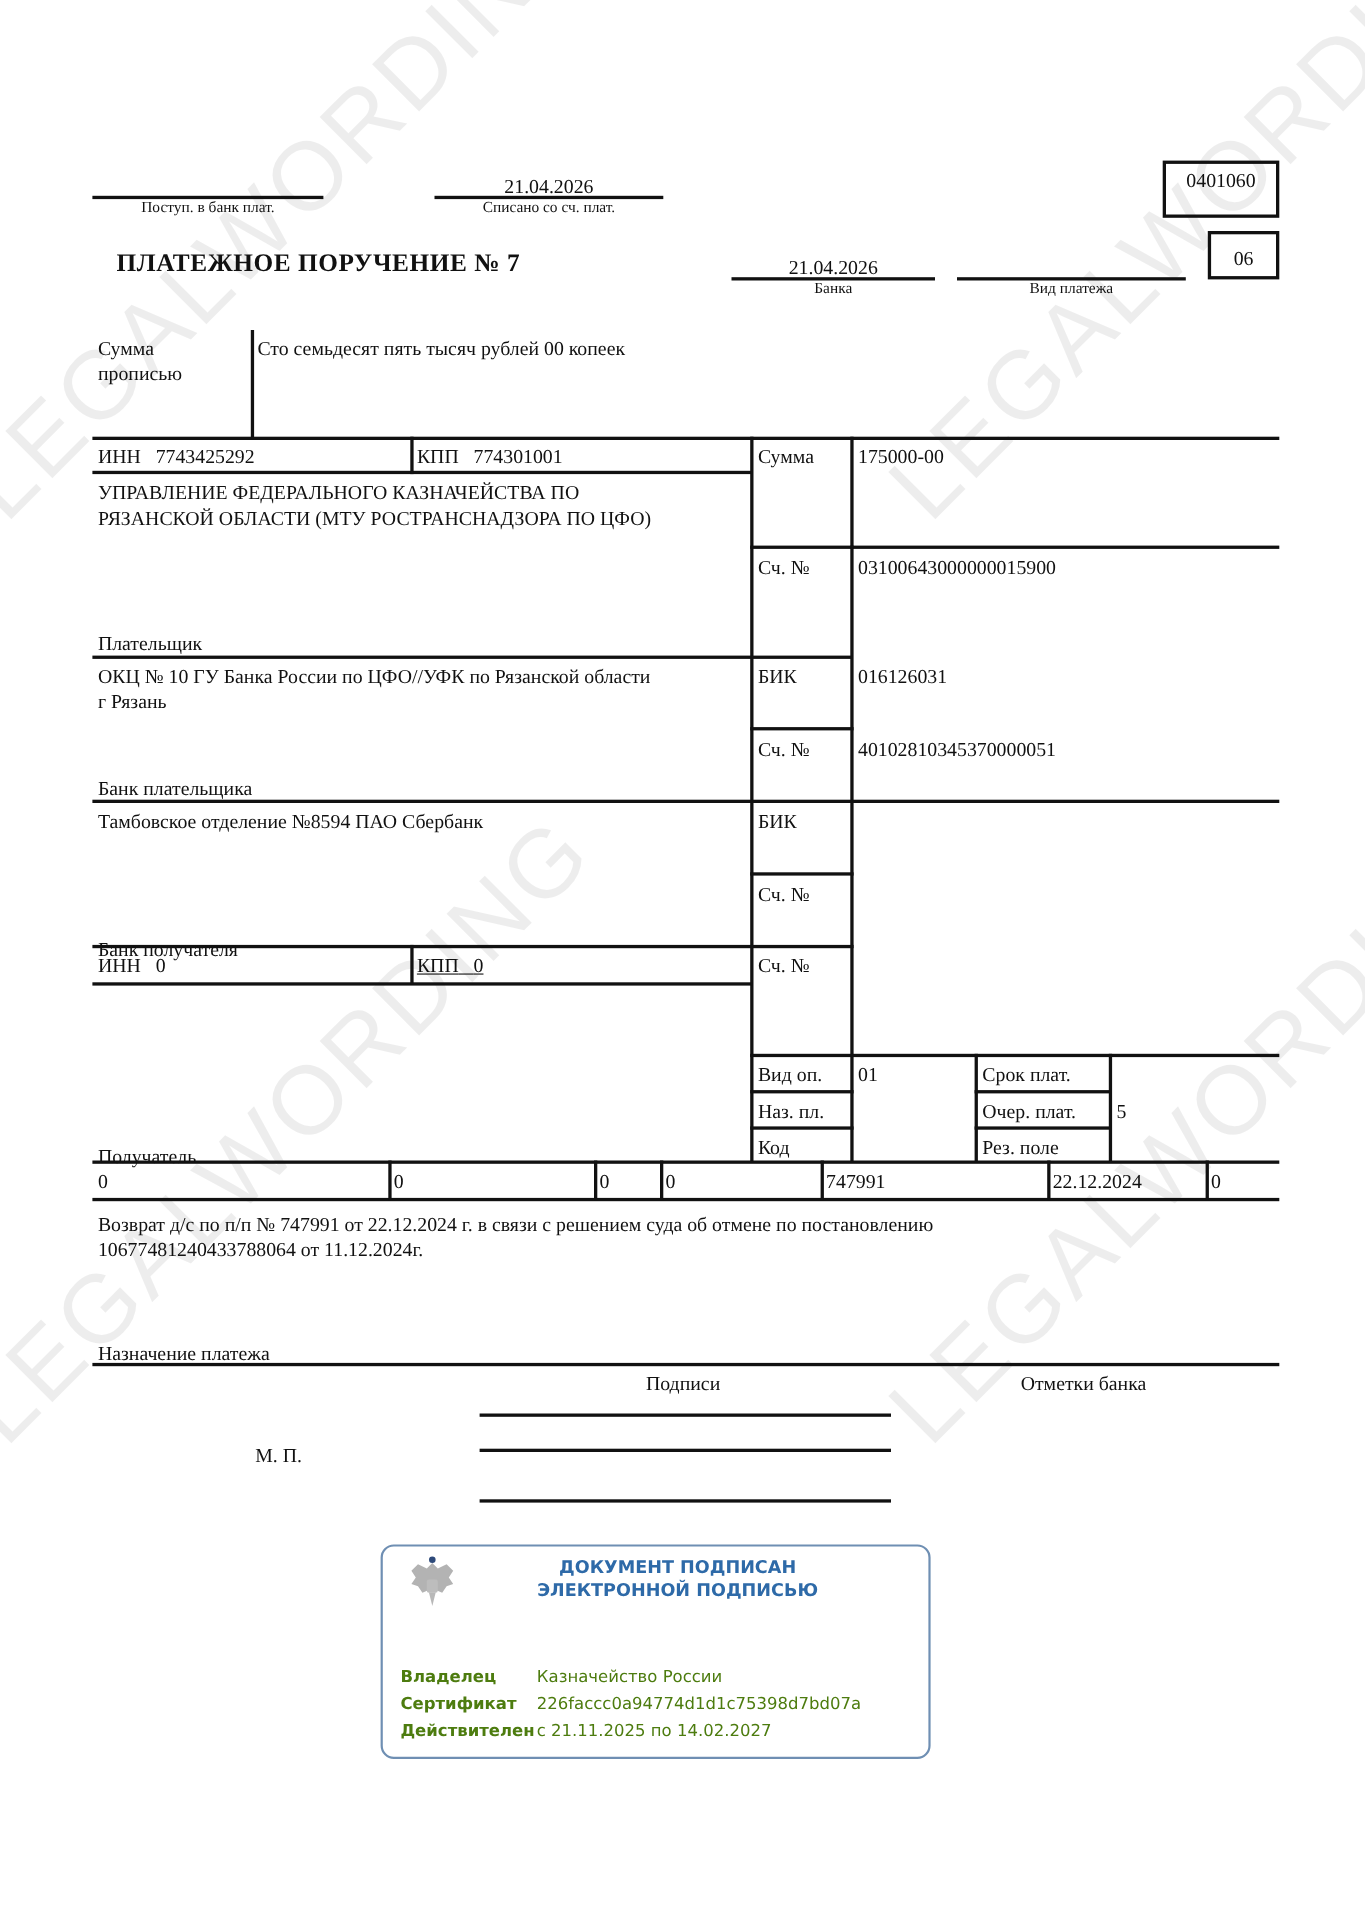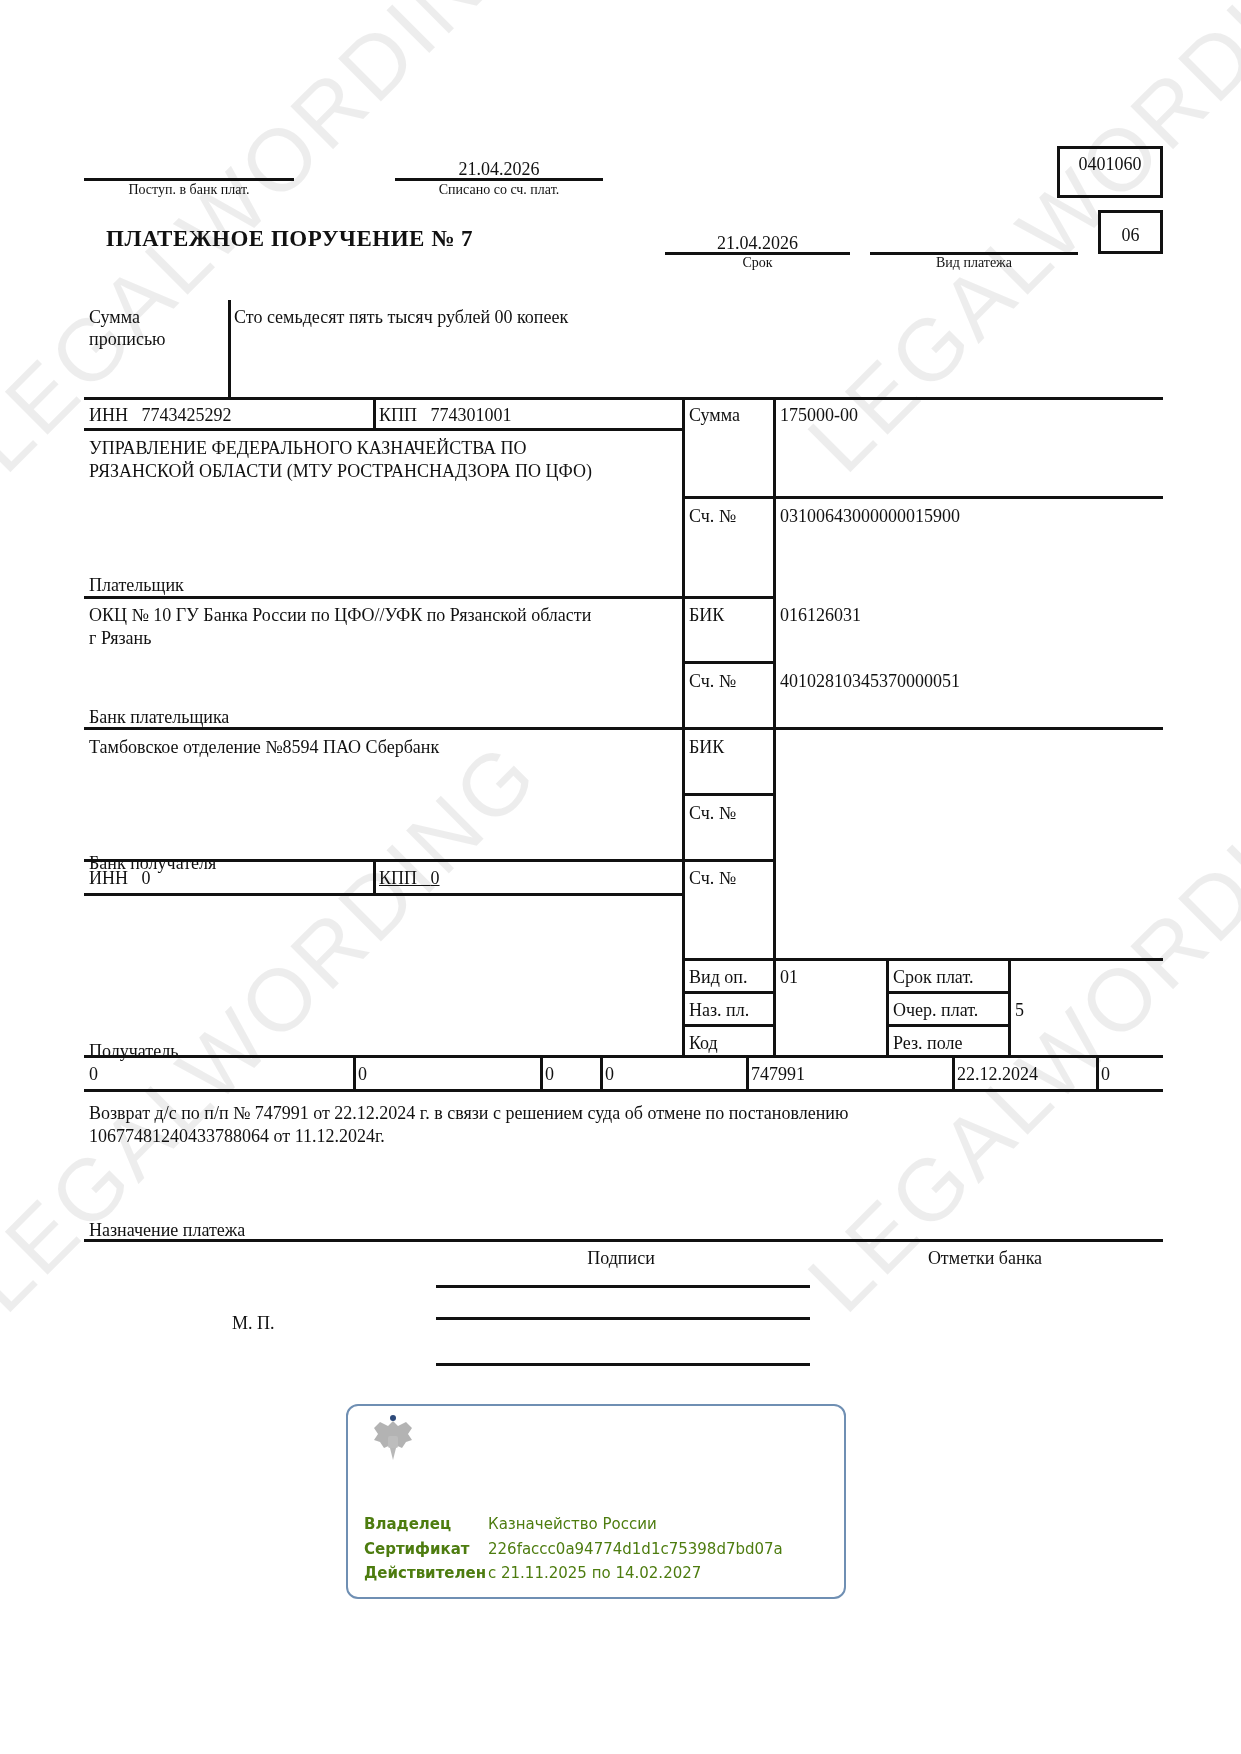--- a/index.html
+++ b/index.html
@@ -37,21 +37,21 @@
 <div class="t" style="left:395px;top:158px;width:208px;text-align:center;">21.04.2026</div>
 <div class="hl" style="left:395px;top:178px;width:208px;"></div>
 <div class="t small" style="left:395px;top:182px;width:208px;text-align:center;">Списано со сч. плат.</div>
 
 <div class="box" style="left:1057px;top:146px;width:106px;height:52px;line-height:30px;"><span>0401060</span></div>
 
 <div class="t title" style="left:106px;top:228px;">ПЛАТЕЖНОЕ ПОРУЧЕНИЕ № 7</div>
 
 <div class="t" style="left:665px;top:232px;width:185px;text-align:center;">21.04.2026</div>
 <div class="hl" style="left:665px;top:252px;width:185px;"></div>
-<div class="t small" style="left:665px;top:255px;width:185px;text-align:center;">Срок</div>
+<div class="t small" style="left:665px;top:255px;width:185px;text-align:center;">Банка</div>
 
 <div class="hl" style="left:870px;top:252px;width:208px;"></div>
 <div class="t small" style="left:870px;top:255px;width:208px;text-align:center;">Вид платежа</div>
 
 <div class="box" style="left:1098px;top:210px;width:65px;height:44px;line-height:44px;"><span>06</span></div>
 
 <div class="t" style="left:89px;top:306px;">Сумма</div>
 <div class="t" style="left:89px;top:328px;">прописью</div>
 <div class="vl" style="left:228px;top:300px;height:99px;"></div>
 <div class="t" style="left:234px;top:306px;">Сто семьдесят пять тысяч рублей 00 копеек</div>
@@ -147,16 +147,20 @@
 
 <div class="stamp">
   <svg class="emblem" viewBox="0 0 46 52">
     <g fill="#9a9a9a">
       <circle cx="23" cy="6" r="3" fill="#2e4a7a"></circle>
       <path d="M23 9 L18 14 L10 10 L4 16 L8 22 L4 28 L10 30 L14 36 L23 32 L32 36 L36 30 L42 28 L38 22 L42 16 L36 10 L28 14 Z" opacity="0.75"></path>
       <rect x="18" y="24" width="10" height="12" rx="2" fill="#bdbdbd"></rect>
       <path d="M20 36 L23 48 L26 36 Z" opacity="0.7"></path>
     </g>
   </svg>
+  <div class="head">
+    <div>ДОКУМЕНТ ПОДПИСАН</div>
+    <div>ЭЛЕКТРОННОЙ ПОДПИСЬЮ</div>
+  </div>
   <div class="row" style="top:108px;"><b>Владелец</b><span>Казначейство России</span></div>
   <div class="row" style="top:133px;"><b>Сертификат</b><span>226faccc0a94774d1d1c75398d7bd07a</span></div>
   <div class="row" style="top:157px;"><b style="width:124px;">Действителен</b><span>с 21.11.2025 по 14.02.2027</span></div>
 </div>
 
 </body></html>

